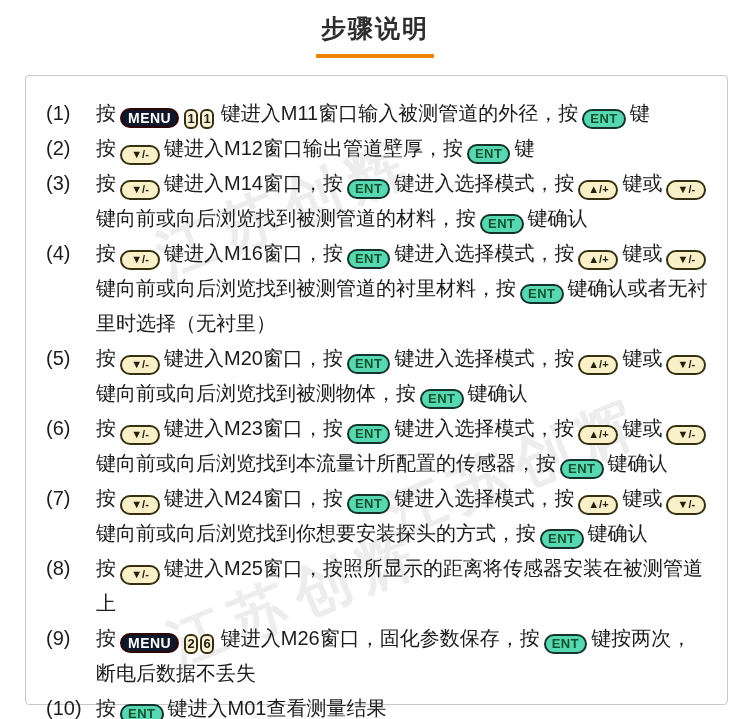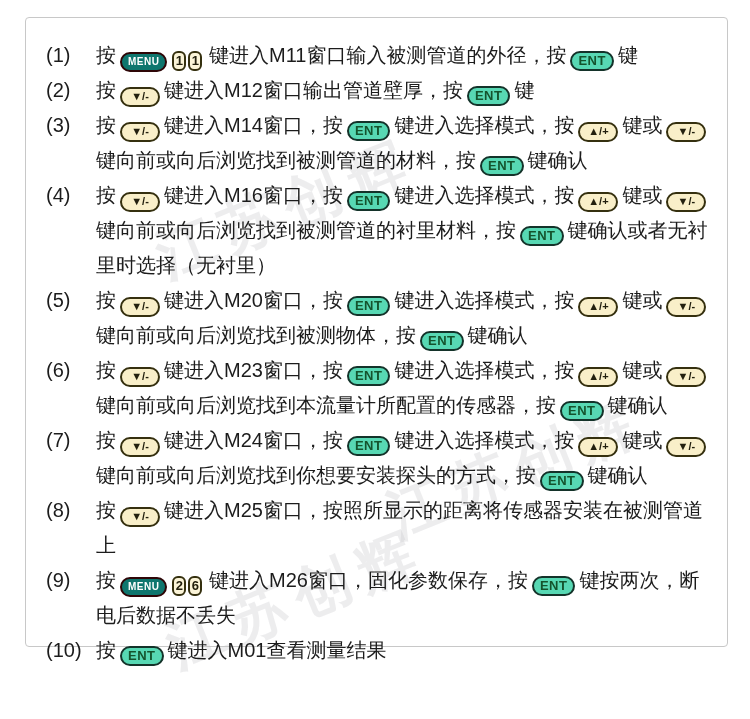--- a/index.html
+++ b/index.html
@@ -88,24 +88,24 @@
     border-radius: 11px;
     margin: 0 4px;
     padding: 0 6px;
     font-weight: bold;
     vertical-align: -3px;
     line-height: 1;
     box-sizing: border-box;
   }
   .key-menu {
     min-width: 46px;
-    background: #0f766e;
+    background: #0f172a;
     color: #ffffff;
     border: 2px solid #2e0607;
-    font-size: 10px;
+    font-size: 14px;
     letter-spacing: 0.5px;
   }
   .key-ent {
     min-width: 40px;
     background: #57d8b3;
     color: #14532d;
     border: 2px solid #14332a;
     font-size: 13px;
     letter-spacing: 0.5px;
   }
@@ -135,20 +135,24 @@
 </style>
 </head>
 <body>
 
 <div class="page">
 
   <span class="watermark w1">江苏创辉</span>
   <span class="watermark w2">江苏创辉</span>
   <span class="watermark w3">江苏创辉</span>
 
+  <div class="header">
+    <h1 class="page-title">步骤说明</h1>
+    <div class="title-underline"></div>
+  </div>
 
   <div class="steps-panel">
     <div>
         <div class="step">
           <span class="step-num">(1)</span>
           <span class="step-body">按<span class="key key-menu">MENU</span><span class="digit">1</span><span class="digit">1</span> 键进入M11窗口输入被测管道的外径，按<span class="key key-ent">ENT</span>键</span>
         </div>
         <div class="step">
           <span class="step-num">(2)</span>
           <span class="step-body">按<span class="key key-arrow">▼/-</span>键进入M12窗口输出管道壁厚，按<span class="key key-ent">ENT</span>键</span>

